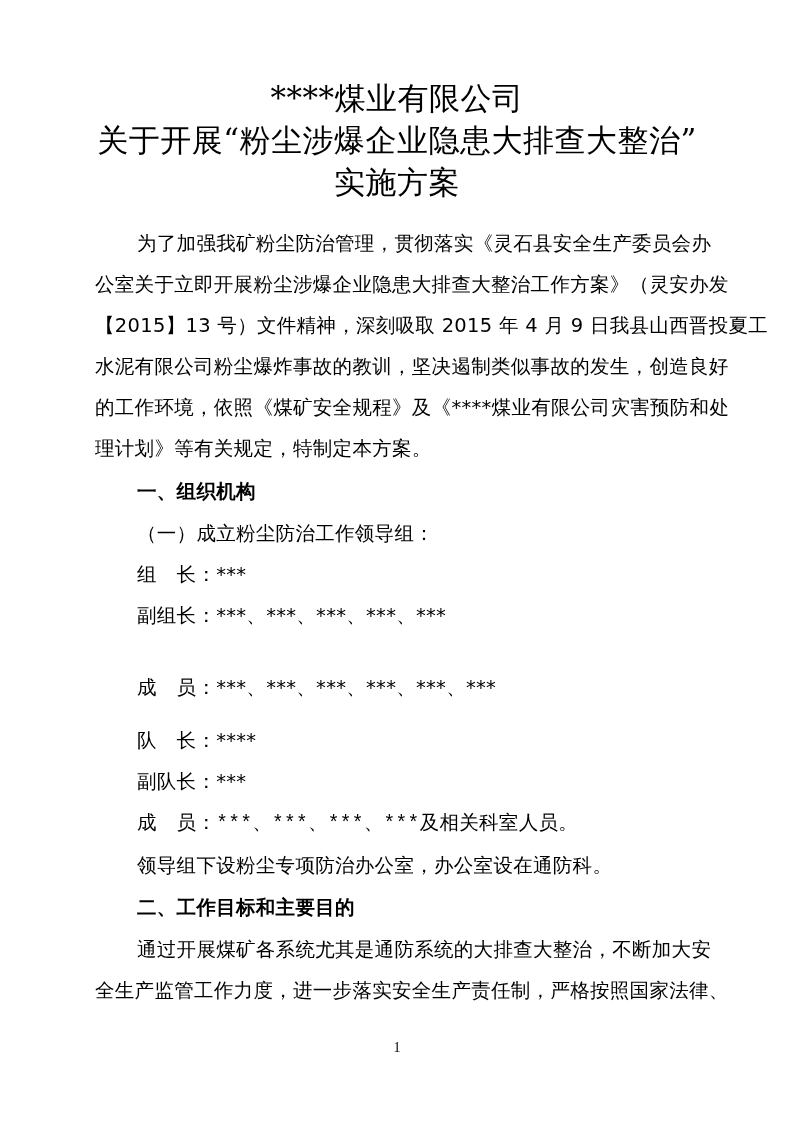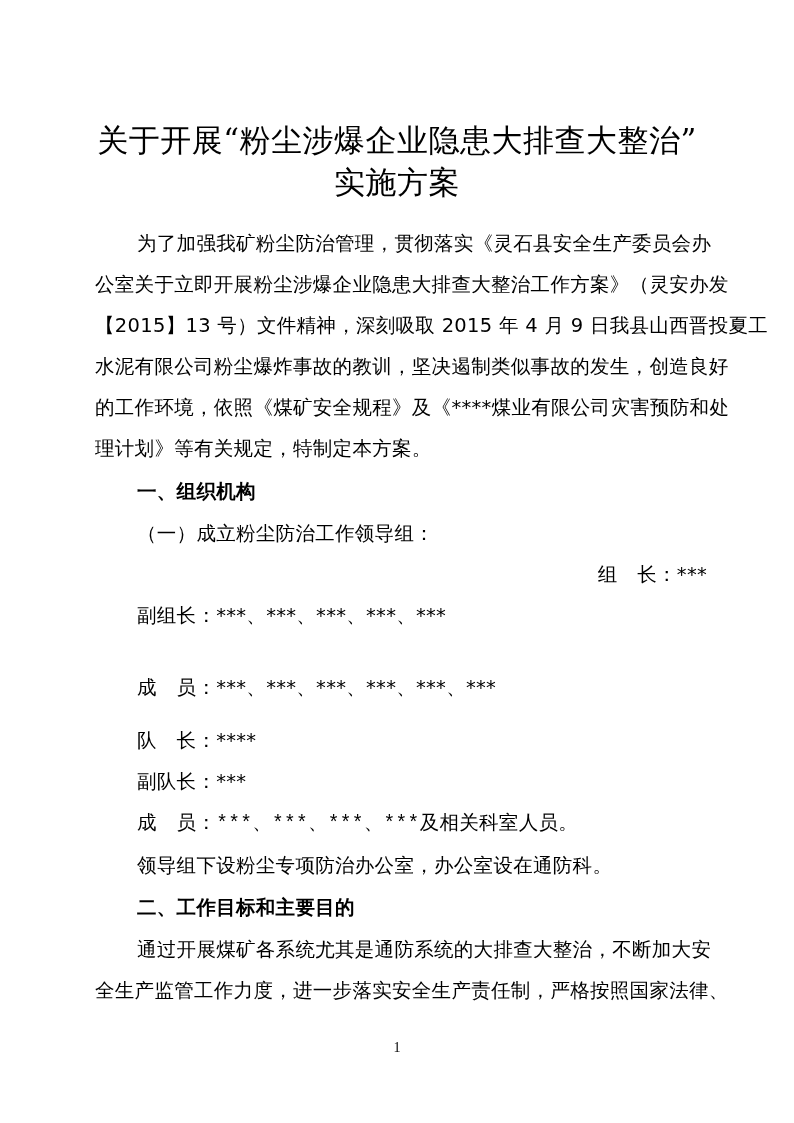--- a/index.html
+++ b/index.html
@@ -22,34 +22,35 @@
     .page-number {
       position: absolute; left: 0; width: 794px; top: 1040px; text-align: center;
       font-family: "Liberation Serif", serif; font-size: 14px;
     }
   </style>
 </head>
 <body>
 
 <div class="page">
 
+  <div class="title-line" style="top:78px;">****煤业有限公司</div>
   <div class="title-line" style="top:120px;">关于开展“粉尘涉爆企业隐患大排查大整治”</div>
   <div class="title-line" style="top:162px;">实施方案</div>
 
   <div class="line indent justify" style="top:231px;">为了加强我矿粉尘防治管理，贯彻落实《灵石县安全生产委员会办</div>
   <div class="line justify" style="top:272px;">公室关于立即开展粉尘涉爆企业隐患大排查大整治工作方案》（灵安办发</div>
   <div class="line justify" style="top:313px;">【2015】13 号）文件精神，深刻吸取 2015 年 4 月 9 日我县山西晋投夏工</div>
   <div class="line justify" style="top:354px;">水泥有限公司粉尘爆炸事故的教训，坚决遏制类似事故的发生，创造良好</div>
   <div class="line justify" style="top:395px;">的工作环境，依照《煤矿安全规程》及《****煤业有限公司灾害预防和处</div>
   <div class="line" style="top:436px;">理计划》等有关规定，特制定本方案。</div>
 
   <div class="line indent bold" style="top:479px;">一、组织机构</div>
   <div class="line indent" style="left:137px; top:521px;">（一）成立粉尘防治工作领导组：</div>
 
-  <div class="line indent" style="top:562px;text-align:right;">
+  <div class="line indent" style="top:562px;">
     <span class="label">组　长：</span><span>***</span>
   </div>
   <div class="line indent" style="top:603px;">
     <span class="label">副组长：</span><span>***、***、***、***、***</span>
   </div>
   <div class="line indent" style="top:675px;">
     <span class="label">成　员：</span><span>***、***、***、***、***、***</span>
   </div>
 
 

